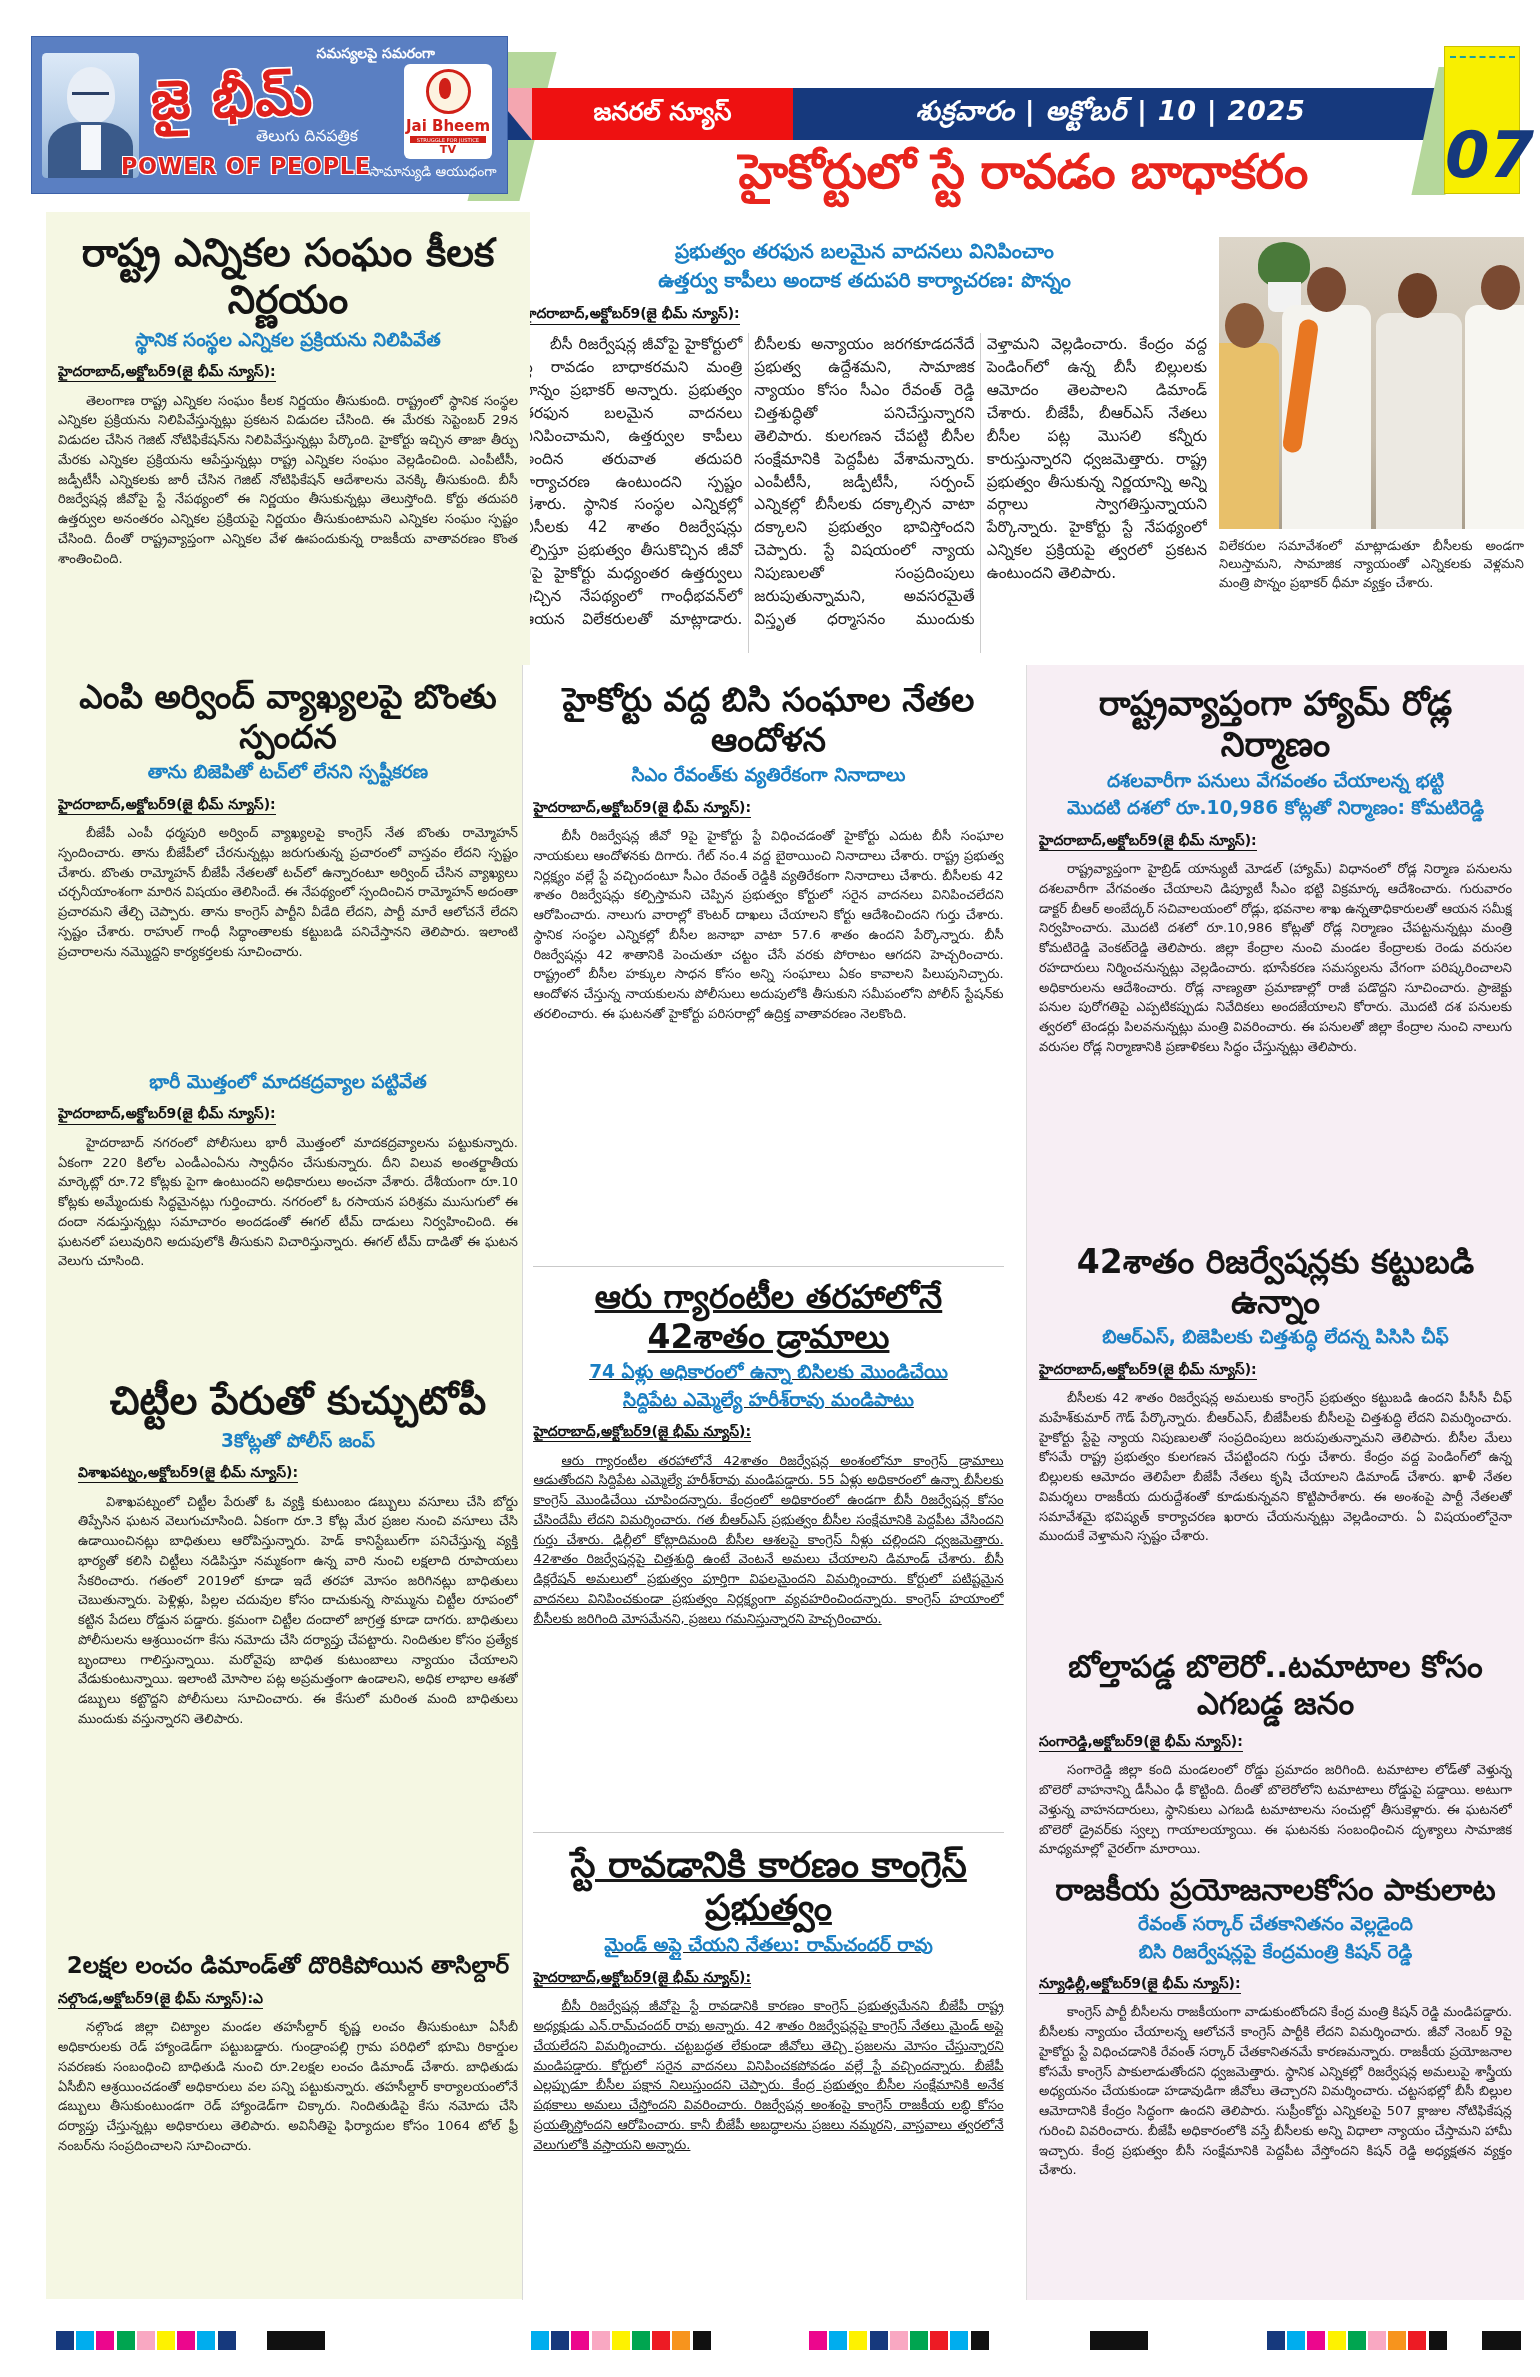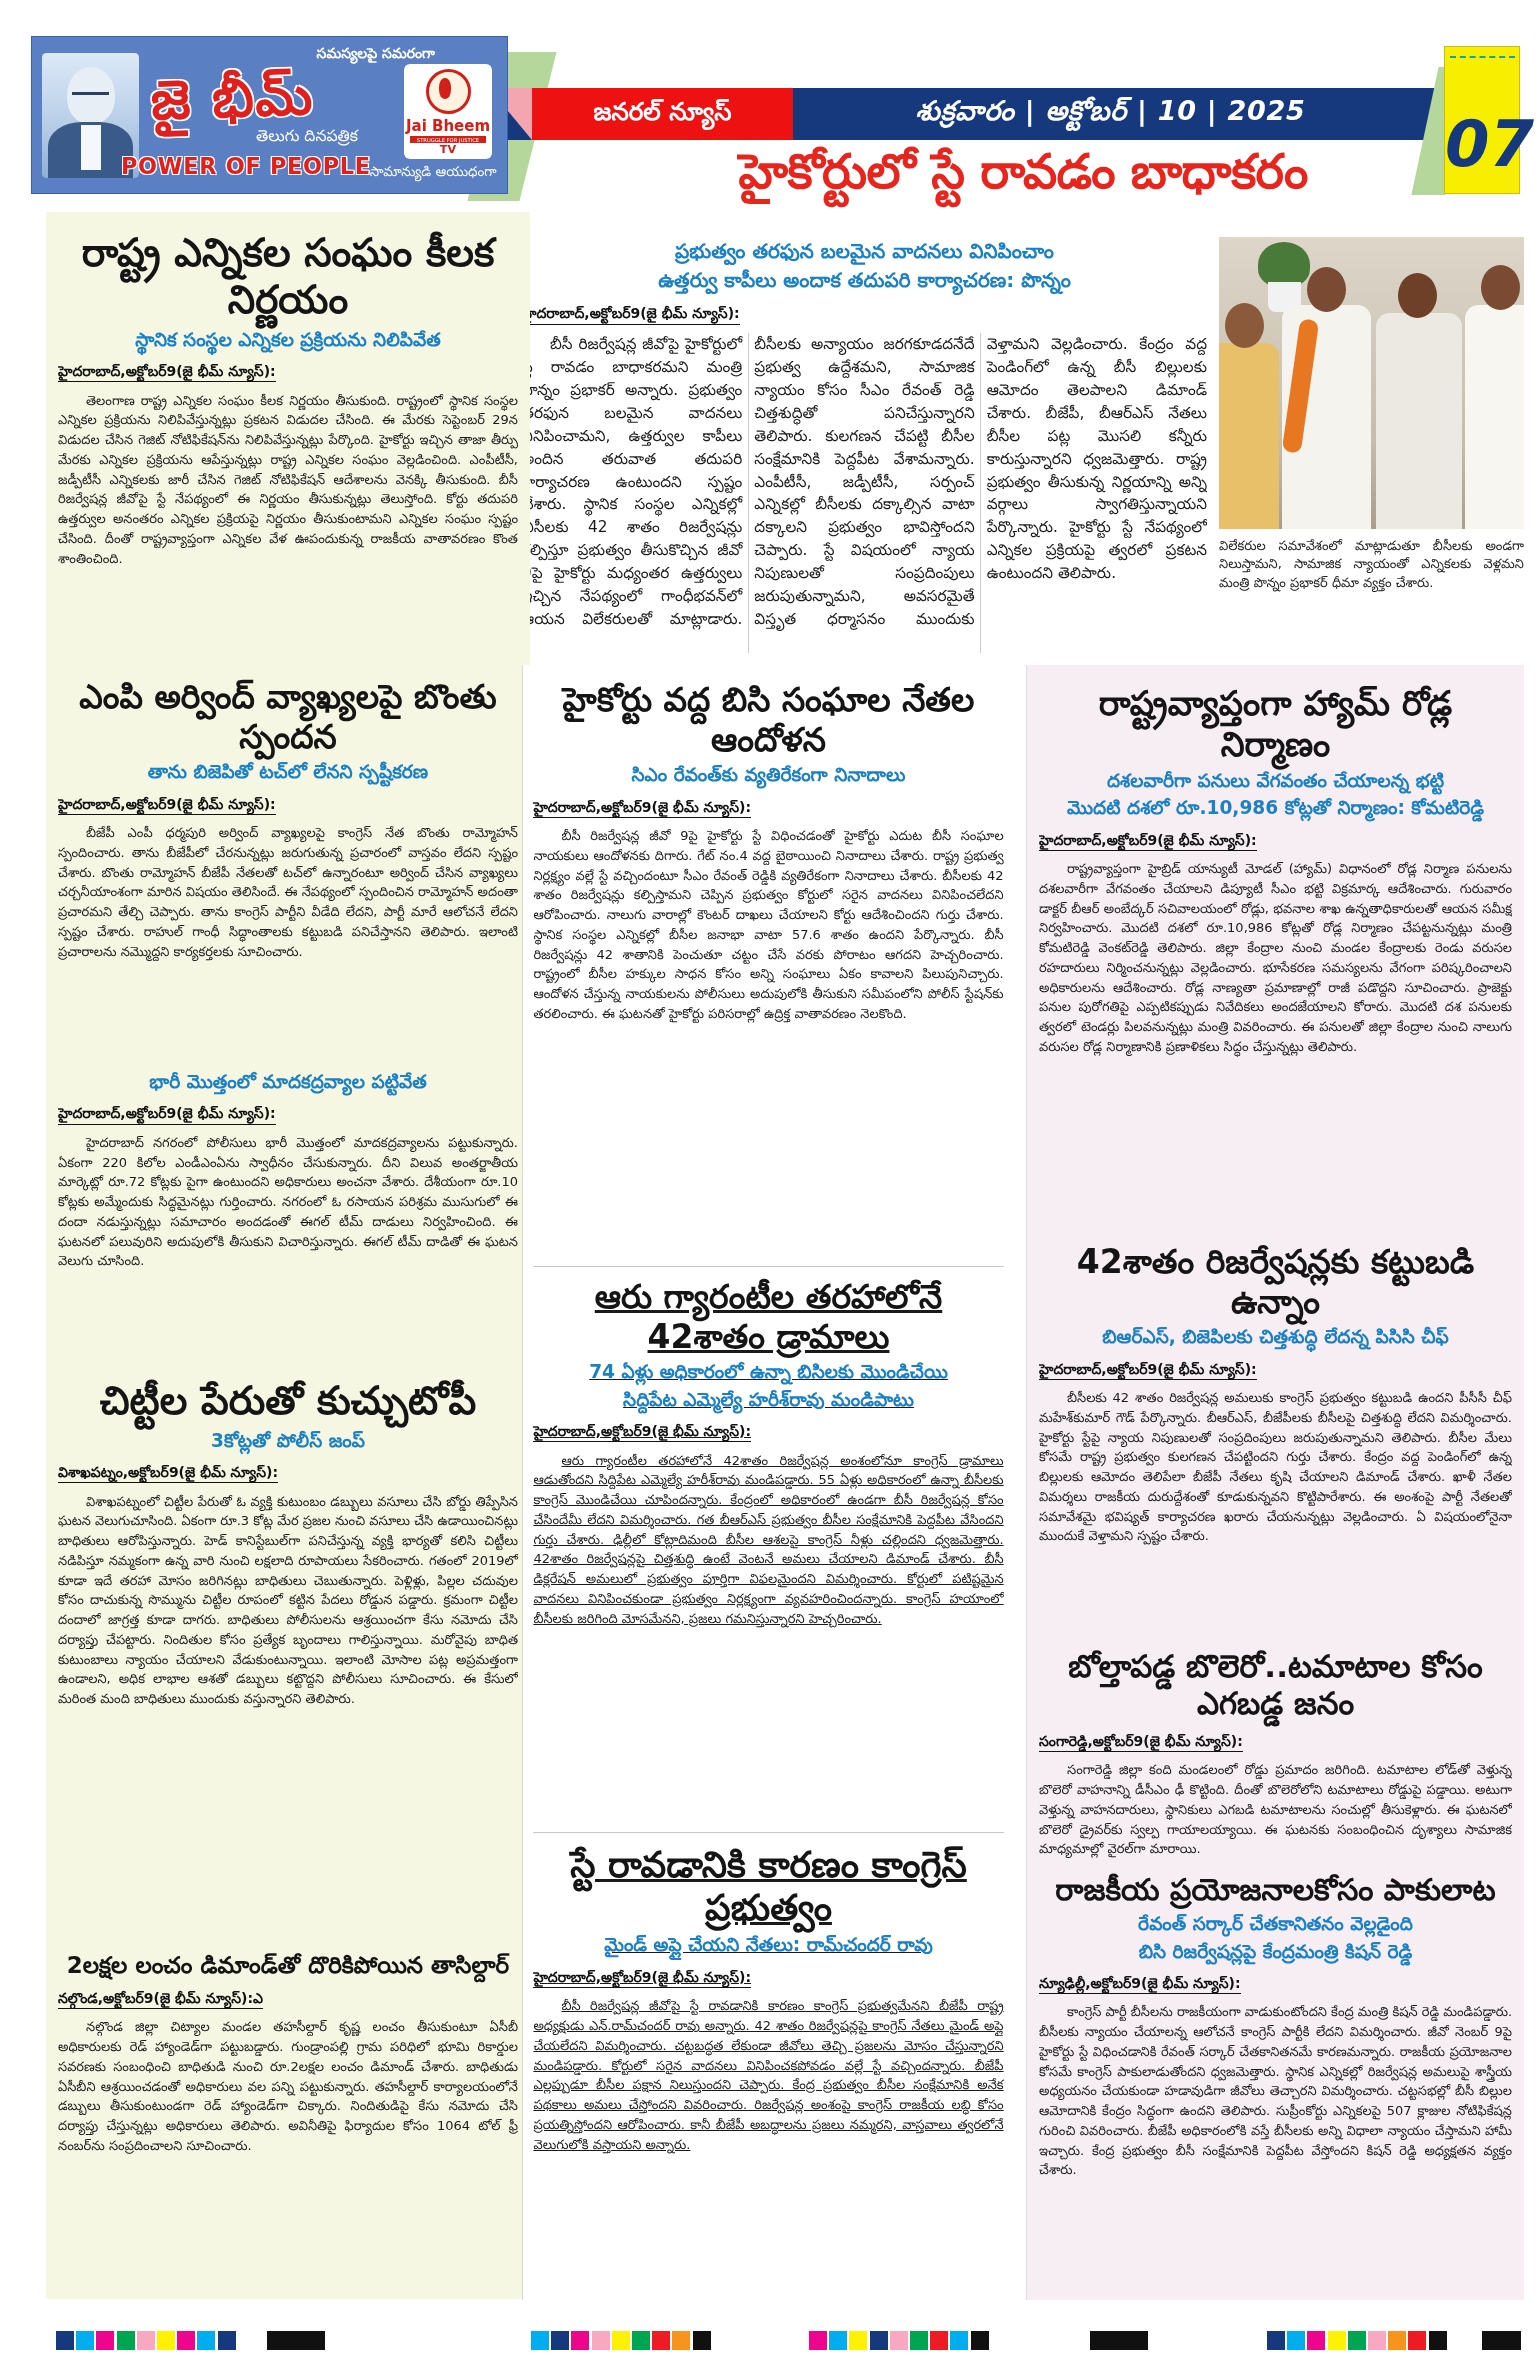--- a/index.html
+++ b/index.html
@@ -26,21 +26,21 @@
   #tv-tv{font-size:11.2px;font-weight:900;color:#d02018;}
   #mast-tagline-bottom{position:absolute;right:10.4px;top:127px;font-size:13.4px;color:#ffffff;}
 
   #date-bar{position:absolute;left:447px;top:88px;width:993px;height:52px;background:#16397d;}
   #section-wedge{position:absolute;left:489px;top:88px;width:0;height:0;border-top:52px solid #f4a6b0;border-left:43px solid transparent;}
   #section-tab{position:absolute;left:532px;top:88px;width:261px;height:52px;background:#ee1111;color:#ffffff;font-size:24.6px;font-weight:800;display:flex;align-items:center;justify-content:center;}
   #date-text{position:absolute;left:857px;top:88px;width:507px;height:52px;color:#ffffff;font-size:27px;font-weight:800;font-style:italic;display:flex;align-items:center;justify-content:center;letter-spacing:0.7px;}
   #pageno-shadow{position:absolute;left:1425px;top:67px;width:34px;height:128px;background:#b5d79b;transform:skewX(-12deg);}
   #page-box{position:absolute;left:1444px;top:46px;width:76px;height:148px;background:#f8ef00;border:0.7px solid #c9c000;box-sizing:border-box;}
   #page-box .dash{position:absolute;left:4.5px;right:4.5px;top:9px;border-top:2.2px dashed #1aa0a0;}
-  #page-num{position:absolute;left:0;right:0;bottom:17px;text-align:center;font-size:64px;font-weight:900;font-style:italic;color:#16397d;line-height:1;}
+  #page-num{position:absolute;left:0;right:0;bottom:6px;text-align:center;font-size:64px;font-weight:900;font-style:italic;color:#16397d;line-height:1;}
 
   
   #lead-headline{position:absolute;left:522px;top:146px;width:1002px;text-align:center;font-size:48px;line-height:1.05;font-weight:900;color:#e8251d;letter-spacing:-0.7px;}
   #lead-block{position:absolute;left:522px;top:237px;width:1002px;height:426px;display:flex;gap:12px;}
   #lead-text{width:686px;height:426px;overflow:hidden;}
   .lead-sub{color:#1b80c4;font-size:20px;font-weight:700;text-align:center;line-height:1.45;}
   .dateline{font-size:14px;font-weight:800;color:#111;margin:10.4px 0 7.5px 0;}
   .dateline span{border-bottom:1.5px solid #111;padding-bottom:2.2px;}
   #lead-body{height:320px;column-count:3;column-gap:12px;column-rule:0.7px solid #cccccc;font-size:15.3px;line-height:1.5;text-align:justify;text-indent:28px;overflow:hidden;margin-top:4.5px;}
   #lead-photo-wrap{width:305px;}
@@ -153,21 +153,21 @@
       <h2 class="art-h h44">ఎంపి అర్వింద్ వ్యాఖ్యలపై బొంతు స్పందన</h2>
       <div class="art-sub">తాను బిజెపితో టచ్‌లో లేనని స్పష్టీకరణ</div>
       <div class="dateline"><span>హైదరాబాద్,అక్టోబర్9(జై భీమ్ న్యూస్):</span></div>
       <p class="art-body">బీజేపీ ఎంపీ ధర్మపురి అర్వింద్ వ్యాఖ్యలపై కాంగ్రెస్ నేత బొంతు రామ్మోహన్ స్పందించారు. తాను బీజేపీలో చేరనున్నట్లు జరుగుతున్న ప్రచారంలో వాస్తవం లేదని స్పష్టం చేశారు. బొంతు రామ్మోహన్ బీజేపీ నేతలతో టచ్‌లో ఉన్నారంటూ అర్వింద్ చేసిన వ్యాఖ్యలు చర్చనీయాంశంగా మారిన విషయం తెలిసిందే. ఈ నేపథ్యంలో స్పందించిన రామ్మోహన్ అదంతా ప్రచారమని తేల్చి చెప్పారు. తాను కాంగ్రెస్ పార్టీని వీడేది లేదని, పార్టీ మారే ఆలోచనే లేదని స్పష్టం చేశారు. రాహుల్ గాంధీ సిద్ధాంతాలకు కట్టుబడి పనిచేస్తానని తెలిపారు. ఇలాంటి ప్రచారాలను నమ్మొద్దని కార్యకర్తలకు సూచించారు.</p>
     </div>
     <div class="article" style="height:306px;">
       <div class="art-sub">భారీ మొత్తంలో మాదకద్రవ్యాల పట్టివేత</div>
       <div class="dateline"><span>హైదరాబాద్,అక్టోబర్9(జై భీమ్ న్యూస్):</span></div>
       <p class="art-body">హైదరాబాద్ నగరంలో పోలీసులు భారీ మొత్తంలో మాదకద్రవ్యాలను పట్టుకున్నారు. ఏకంగా 220 కిలోల ఎండీఎంఏను స్వాధీనం చేసుకున్నారు. దీని విలువ అంతర్జాతీయ మార్కెట్లో రూ.72 కోట్లకు పైగా ఉంటుందని అధికారులు అంచనా వేశారు. దేశీయంగా రూ.10 కోట్లకు అమ్మేందుకు సిద్ధమైనట్లు గుర్తించారు. నగరంలో ఓ రసాయన పరిశ్రమ ముసుగులో ఈ దందా నడుస్తున్నట్లు సమాచారం అందడంతో ఈగల్ టీమ్ దాడులు నిర్వహించింది. ఈ ఘటనలో పలువురిని అదుపులోకి తీసుకుని విచారిస్తున్నారు. ఈగల్ టీమ్ దాడితో ఈ ఘటన వెలుగు చూసింది.</p>
     </div>
-    <div class="article" style="height:574px;">
+    <div class="article" style="height:574px;margin-left:20px;">
       <h2 class="art-h h52">చిట్టీల పేరుతో కుచ్చుటోపీ</h2>
       <div class="art-sub">3కోట్లతో పోలీస్ జంప్</div>
       <div class="dateline"><span>విశాఖపట్నం,అక్టోబర్9(జై భీమ్ న్యూస్):</span></div>
       <p class="art-body">విశాఖపట్నంలో చిట్టీల పేరుతో ఓ వ్యక్తి కుటుంబం డబ్బులు వసూలు చేసి బోర్డు తిప్పేసిన ఘటన వెలుగుచూసింది. ఏకంగా రూ.3 కోట్ల మేర ప్రజల నుంచి వసూలు చేసి ఉడాయించినట్లు బాధితులు ఆరోపిస్తున్నారు. హెడ్ కానిస్టేబుల్‌గా పనిచేస్తున్న వ్యక్తి భార్యతో కలిసి చిట్టీలు నడిపిస్తూ నమ్మకంగా ఉన్న వారి నుంచి లక్షలాది రూపాయలు సేకరించారు. గతంలో 2019లో కూడా ఇదే తరహా మోసం జరిగినట్లు బాధితులు చెబుతున్నారు. పెళ్లిళ్లు, పిల్లల చదువుల కోసం దాచుకున్న సొమ్మును చిట్టీల రూపంలో కట్టిన పేదలు రోడ్డున పడ్డారు. క్రమంగా చిట్టీల దందాలో జాగ్రత్త కూడా దాగరు. బాధితులు పోలీసులను ఆశ్రయించగా కేసు నమోదు చేసి దర్యాప్తు చేపట్టారు. నిందితుల కోసం ప్రత్యేక బృందాలు గాలిస్తున్నాయి. మరోవైపు బాధిత కుటుంబాలు న్యాయం చేయాలని వేడుకుంటున్నాయి. ఇలాంటి మోసాల పట్ల అప్రమత్తంగా ఉండాలని, అధిక లాభాల ఆశతో డబ్బులు కట్టొద్దని పోలీసులు సూచించారు. ఈ కేసులో మరింత మంది బాధితులు ముందుకు వస్తున్నారని తెలిపారు.</p>
     </div>
     <div class="article" style="height:328px;">
       <h2 class="art-h h30">2లక్షల లంచం డిమాండ్‌తో దొరికిపోయిన తాసిల్దార్</h2>
       <div class="dateline"><span>నల్గొండ,అక్టోబర్9(జై భీమ్ న్యూస్):ఎ</span></div>
       <p class="art-body">నల్గొండ జిల్లా చిట్యాల మండల తహసీల్దార్ కృష్ణ లంచం తీసుకుంటూ ఏసీబీ అధికారులకు రెడ్ హ్యాండెడ్‌గా పట్టుబడ్డారు. గుండ్రాంపల్లి గ్రామ పరిధిలో భూమి రికార్డుల సవరణకు సంబంధించి బాధితుడి నుంచి రూ.2లక్షల లంచం డిమాండ్ చేశారు. బాధితుడు ఏసీబీని ఆశ్రయించడంతో అధికారులు వల పన్ని పట్టుకున్నారు. తహసీల్దార్ కార్యాలయంలోనే డబ్బులు తీసుకుంటుండగా రెడ్ హ్యాండెడ్‌గా చిక్కారు. నిందితుడిపై కేసు నమోదు చేసి దర్యాప్తు చేస్తున్నట్లు అధికారులు తెలిపారు. అవినీతిపై ఫిర్యాదుల కోసం 1064 టోల్ ఫ్రీ నంబర్‌ను సంప్రదించాలని సూచించారు.</p>
     </div>

